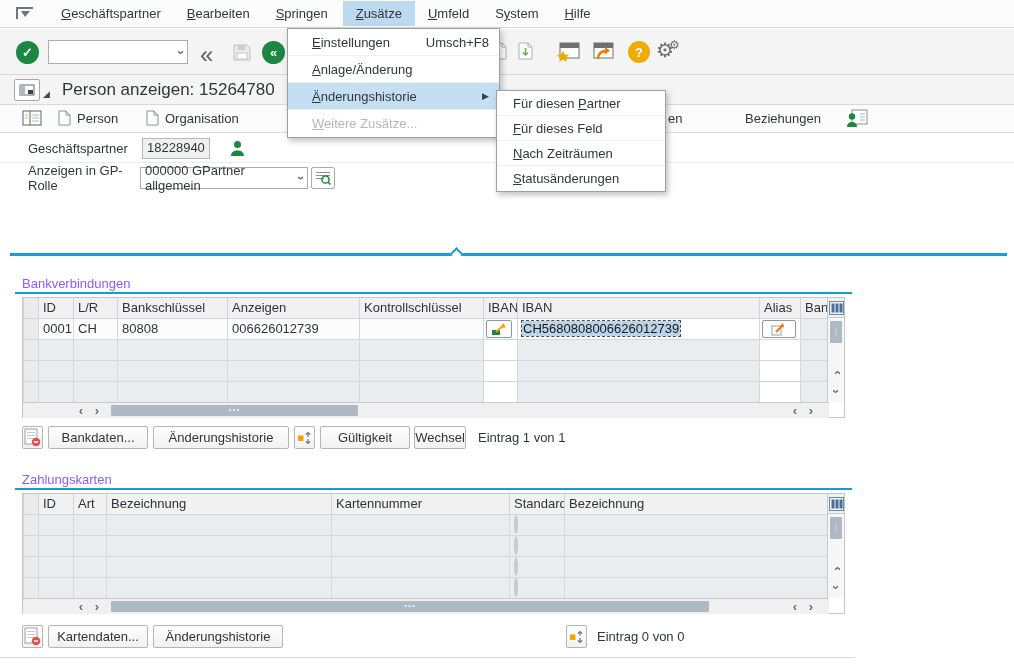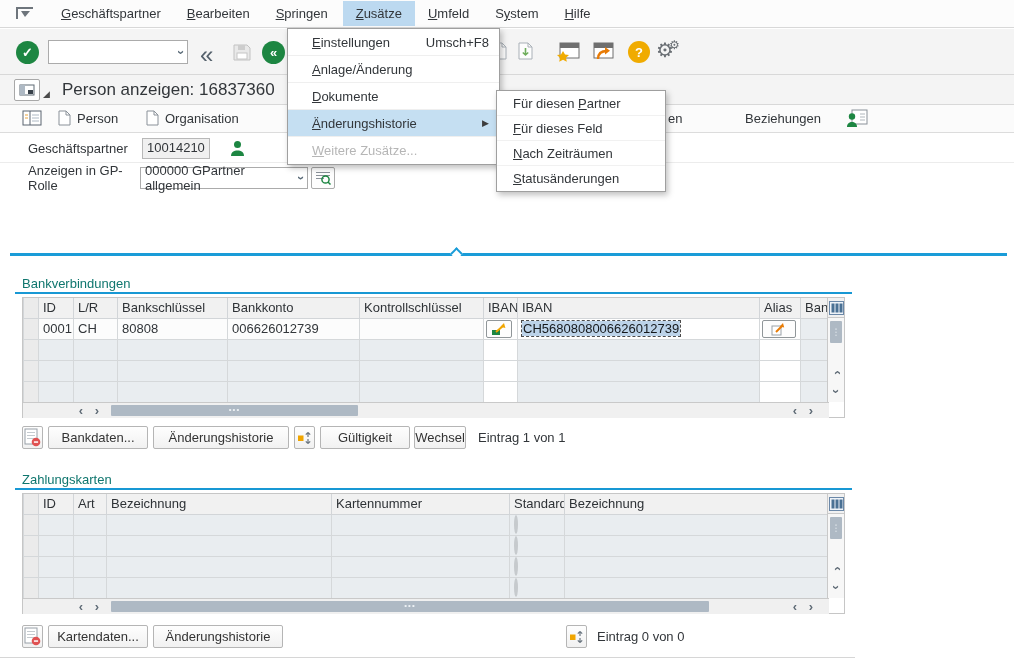--- a/index.html
+++ b/index.html
@@ -38,21 +38,21 @@
 .inputro{width:68px;height:21px;background:#f0f0f0;border:1px solid #b8b8b8;padding:1px 4px;display:inline-block}
 .combo{width:168px;height:22px;background:#fff;border:1px solid #ababab;display:inline-flex;align-items:center;justify-content:space-between;padding:0 4px}
 .sqbtn{width:24px;height:22px;background:#fdfdfd;border:1px solid #ababab;border-radius:2px;display:inline-flex;align-items:center;justify-content:center}
 
 .tabs{left:18px;top:232px;height:21px;display:flex}
 .tab{height:21px;border:1px solid #acacac;background:#fdfdfd;margin-right:3px;display:flex;align-items:center;justify-content:center;white-space:nowrap}
 .tab.active{background:#1a9cd8;border-color:#1a9cd8;color:#fff}
 .tabline{left:10px;top:253px;width:997px;height:3px;background:#1a9cd8}
 .notch{left:452px;top:249px;width:9px;height:9px;background:#fff;transform:rotate(45deg);border-left:2px solid #1a9cd8;border-top:2px solid #1a9cd8}
 
-.caption{color:#0f766e}
+.caption{color:#8b5cf6}
 .capline{height:2px;background:#1898d4}
 .tframe{background:#fff;border:1px solid #c6c6c6}
 .tbwrap{display:flex;height:104px;overflow:hidden}
 .gridwrap{width:805px;overflow:hidden}
 table.grid{border-collapse:collapse;table-layout:fixed;width:806px}
 table.grid th{background:#f1f1f1;font-weight:normal;text-align:left;height:20px;padding:0 4px;border:1px solid #d2d5d8;border-top:none;color:#2e3236;overflow:hidden;white-space:nowrap}
 table.grid td{height:21px;border:1px solid #d5d8da;padding:0 4px;overflow:hidden;white-space:nowrap}
 .selcell{background:#ebebeb!important}
 .cw{background:#fcfcfc}.ce{background:#e9edf0}.cwh{background:#fff}
 .selval{background:#bcd3e9;outline:1px dashed #4c4c4c;padding:0 1px;color:#15181b}
@@ -150,21 +150,21 @@
 
   <div class="abs titlebar">
     <div class="abs layoutbtn" style="left:14px;top:4px">
       <svg width="16" height="12">
           <rect x="1" y="1" width="14" height="10" fill="#fff" stroke="#5f6a75"></rect>
           <rect x="1" y="1" width="5" height="10" fill="#aeb9c4"></rect>
           <rect x="9" y="6" width="5" height="4" fill="#39424b"></rect>
         </svg>
     </div>
     <span class="abs corner" style="left:43px;top:14px">◢</span>
-    <div class="abs pagetitle" style="left:62px;top:5px">Person anzeigen: 16837360</div>
+    <div class="abs pagetitle" style="left:62px;top:5px">Person anzeigen: 15264780</div>
   </div>
 
   <div class="abs apptb">
     <div class="abs flatbtn" style="left:16px;top:2px">
       <svg width="20" height="16">
           <rect x="1" y="1" width="18" height="14" fill="#fff" stroke="#5a6570"></rect>
           <path d="M8 1v14" stroke="#5a6570"></path>
           <path d="M10 5h7M10 8h7M10 11h7" stroke="#aeb9c4"></path>
           <path d="M3 5h3M3 8h3" stroke="#e8a33d"></path>
         </svg>
@@ -194,21 +194,21 @@
           <rect x="7" y="2" width="15" height="14" fill="#fff" stroke="#8a9199"></rect>
           <path d="M15 6h5M15 9h5M15 12h5" stroke="#b0b7bd"></path>
           <circle cx="7" cy="8.5" r="3.2" fill="#1d8642"></circle>
           <path d="M2 19c0-3.4 2.3-5 5-5s5 1.6 5 5z" fill="#1d8642"></path>
         </svg>
     </div>
   </div>
 
   <div class="abs frow" style="top:134px;border-bottom:1px solid #ececec">
     <span class="flabel">Geschäftspartner</span>
-    <span class="inputro" style="margin-left:2px">10014210</span>
+    <span class="inputro" style="margin-left:2px">18228940</span>
     <span style="margin-left:20px">
       <svg width="15" height="16">
           <circle cx="7.5" cy="4.5" r="3.5" fill="#1d8642"></circle>
           <path d="M1 16c0-4 3-5.6 6.5-5.6S14 12 14 16z" fill="#1d8642"></path>
         </svg>
     </span>
   </div>
   <div class="abs frow" style="top:163px">
     <span class="flabel">Anzeigen in GP-Rolle</span>
     <span class="combo">
@@ -245,21 +245,21 @@
               <col style="width:242px">
               <col style="width:41px">
               <col style="width:29px">
             </colgroup>
           <tbody>
               <tr>
             <th class="selcell"></th>
             <th>ID</th>
             <th>L/R</th>
             <th>Bankschlüssel</th>
-            <th>Bankkonto</th>
+            <th>Anzeigen</th>
             <th>Kontrollschlüssel</th>
             <th>IBAN</th>
             <th>IBAN</th>
             <th>Alias</th>
             <th>Bank</th>
           </tr>
           <tr>
             <td class="selcell"></td>
             <td class="cw">0001</td>
             <td class="cw">CH</td>
@@ -484,23 +484,20 @@
   <div class="abs bottomline" style="left:0;top:657px;width:855px"></div>
 
   <div class="abs popup" style="left:287px;top:28px;width:213px">
     <div class="pitem">
       <span><u>E</u>instellungen</span>
       <span class="shortcut">Umsch+F8</span>
     </div>
     <div class="pitem">
       <span><u>A</u>nlage/Änderung</span>
     </div>
-    <div class="pitem">
-      <span><u>D</u>okumente</span>
-    </div>
     <div class="pitem hl">
       <span><u>Ä</u>nderungshistorie</span>
       <span class="subarr">▶</span>
     </div>
     <div class="pitem dis">
       <span><u>W</u>eitere Zusätze...</span>
     </div>
   </div>
 
   <div class="abs popup" style="left:496px;top:90px;width:170px">

